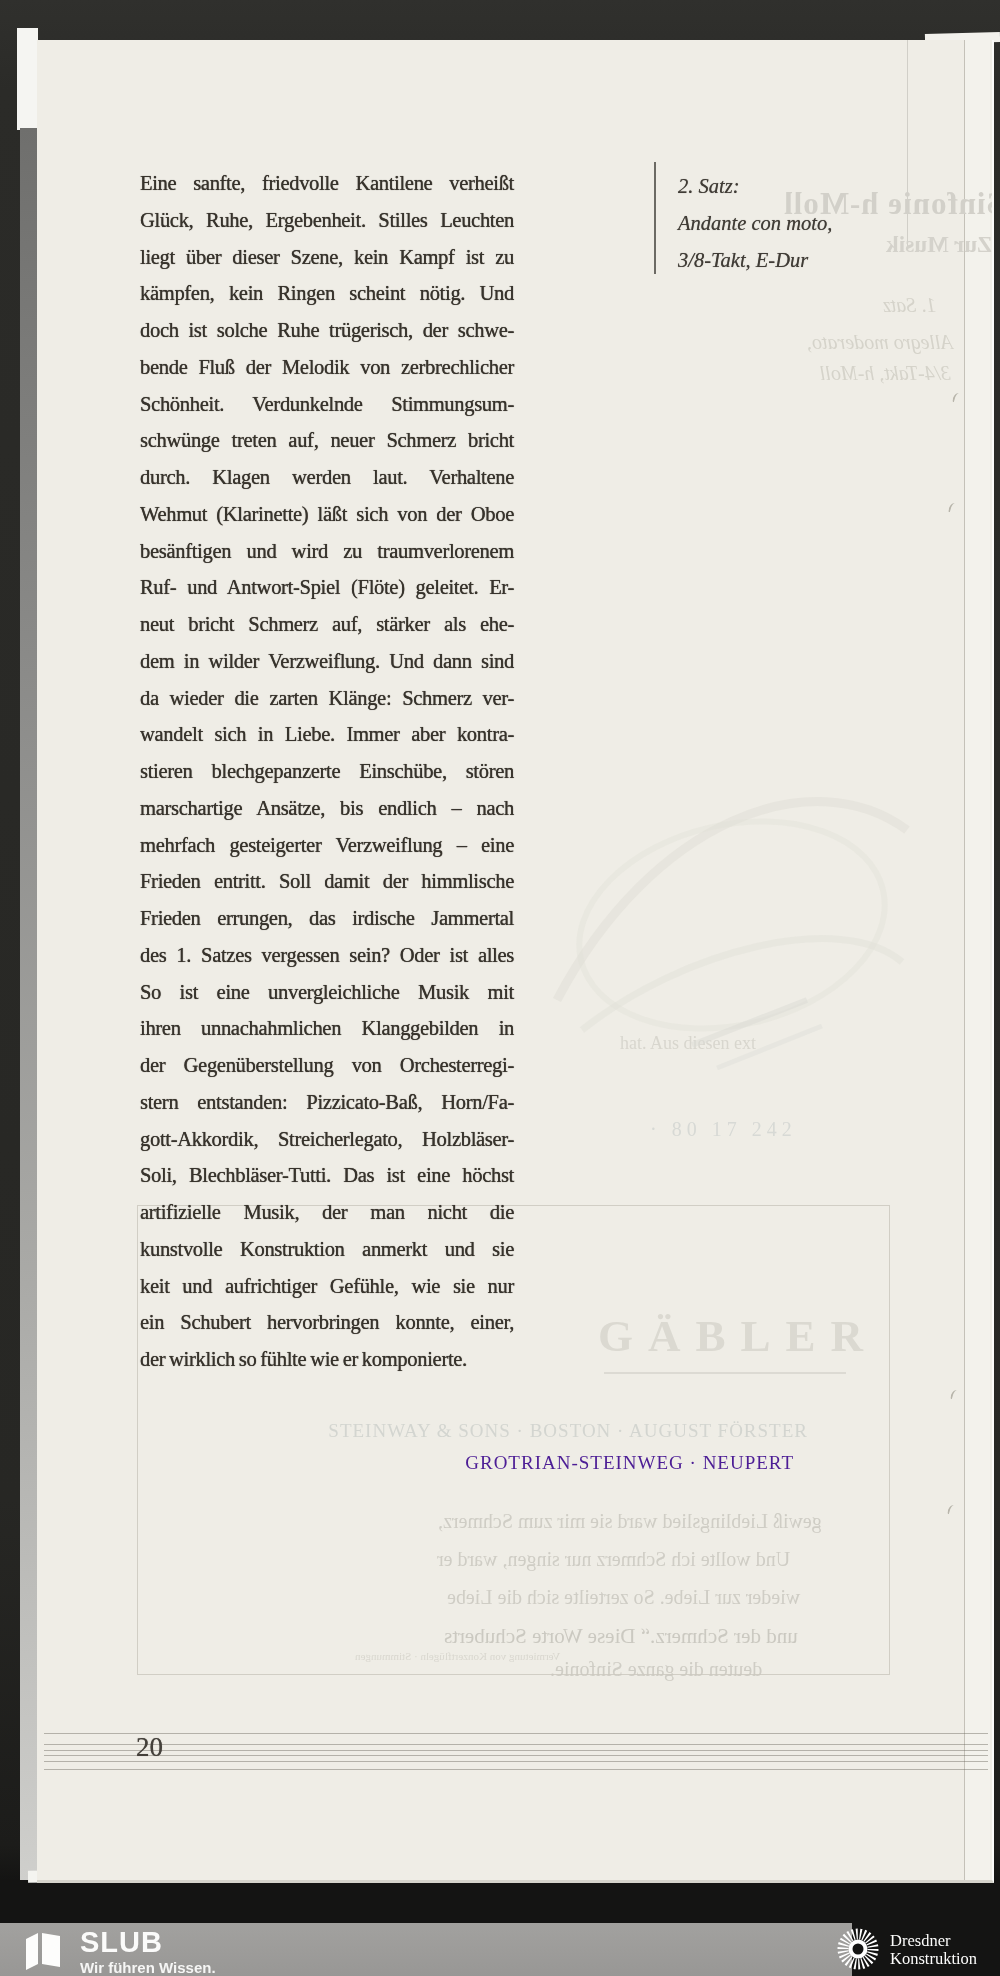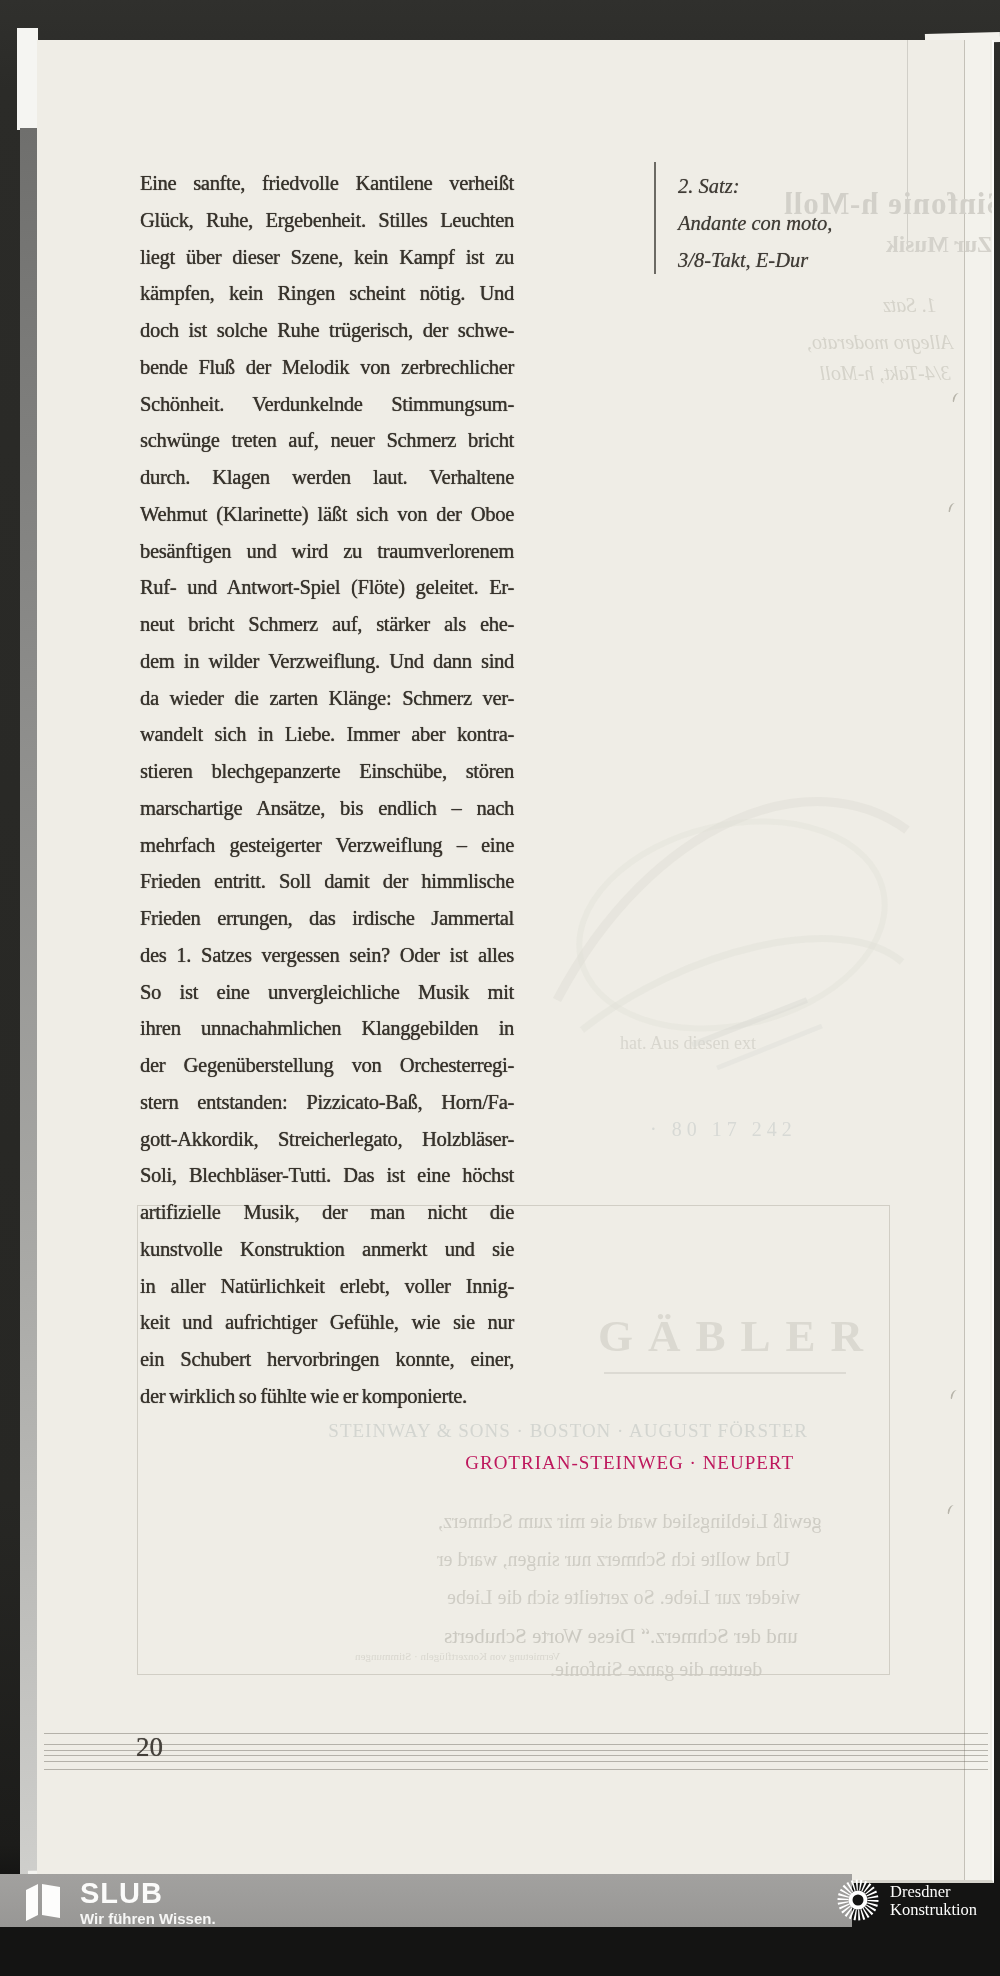--- a/index.html
+++ b/index.html
@@ -36,21 +36,21 @@
   }
   .bline.nj{text-align-last:left;}
   .divider{position:absolute;left:654px;top:162px;width:2px;height:112px;background:#55524c;opacity:.85;z-index:3;}
   .marginnote{position:absolute;left:678px;top:168px;z-index:3;font-style:italic;font-size:20.5px;line-height:37px;
     color:#403c36;text-shadow:0 0 .7px rgba(64,60,54,.8);}
   .rules{position:absolute;left:0;top:0;z-index:2;}
   .rules i{position:absolute;left:44px;width:944px;height:1px;background:rgba(108,105,96,.45);}
   .pagenum{position:absolute;left:136px;top:1732px;font-size:27px;color:#44403a;z-index:3;
     text-shadow:0 0 .7px rgba(68,64,58,.8);}
   
-  .footerbar{position:absolute;left:0;top:1874px;width:852px;height:53px;
+  .footerbar{position:absolute;left:0;top:1923px;width:852px;height:53px;
     background:linear-gradient(180deg,#a2a19f 0,#989795 100%);z-index:5;font-family:"Liberation Sans",sans-serif;}
   .slub-icon{position:absolute;left:24px;top:8px;}
   .slub-name{position:absolute;left:80px;top:3px;font-size:29px;font-weight:bold;letter-spacing:1px;color:#fbfbfa;}
   .slub-tagline{position:absolute;left:80px;top:36px;font-size:15px;font-weight:bold;color:#f6f6f5;}
   .dp-icon{position:absolute;left:835px;top:3px;}
   .dp-text{position:absolute;left:890px;top:9px;font-size:16.5px;line-height:18px;color:#fcfcfb;font-family:"Liberation Serif",serif;}
 </style>
 </head>
 <body>
 
@@ -71,21 +71,21 @@
   <div class="ghost-layer">
       <div class="ghost mir gb" style="right: -12px; top: 146px; font-size: 31px; letter-spacing: 1px; color: rgb(210, 208, 201);">Sinfonie h-Moll</div>
       <div class="ghost mir gb" style="right: 0px; top: 192px; font-size: 23px; color: rgb(212, 210, 203);">Zur Musik</div>
       <div class="ghost mir" style="right: 56px; top: 254px; font-size: 20px; font-style: italic;">1. Satz</div>
       <div class="ghost mir" style="right: 39px; top: 291px; font-size: 20px; font-style: italic;">Allegro moderato,</div>
       <div class="ghost mir" style="right: 42px; top: 322px; font-size: 20px; font-style: italic;">3/4-Takt, h-Moll</div>
       <div class="ghost" style="left: 583px; top: 986px; font-size: 18px; color: rgb(216, 214, 206); margin-top: 7px;">hat. Aus diesen ext</div>
       <div class="ghost" style="left: 613px; top: 1078px; font-size: 20px; letter-spacing: 5px; color: rgb(215, 217, 213);">· 80 17 242</div>
       <div class="ghost gb" style="left: 561px; top: 1270px; font-size: 45px; letter-spacing: 15px; color: rgb(219, 217, 209);">GÄBLER</div>
       <div class="ghost" style="right: 184px; top: 1380px; font-size: 19px; letter-spacing: 1px; color: rgb(211, 213, 208);">STEINWAY &amp; SONS · BOSTON · AUGUST FÖRSTER</div>
-      <div class="ghost" style="right: 198px; top: 1412px; font-size: 19px; letter-spacing: 1px; color: #be185d;">GROTRIAN-STEINWEG · NEUPERT</div>
+      <div class="ghost" style="right: 198px; top: 1412px; font-size: 19px; letter-spacing: 1px; color: #4c1d95;">GROTRIAN-STEINWEG · NEUPERT</div>
       <div class="ghost mir" style="right: 170px; top: 1470px; font-size: 20px; color: rgb(207, 205, 197);">gewiß Lieblingslied ward sie mir zum Schmerz,</div>
       <div class="ghost mir" style="right: 202px; top: 1508px; font-size: 20px; color: rgb(207, 205, 197);">Und wollte ich Schmerz nur singen, ward er</div>
       <div class="ghost mir" style="right: 192px; top: 1546px; font-size: 20px; color: rgb(207, 205, 197);">wieder zur Liebe. So zerteilte sich die Liebe</div>
       <div class="ghost mir" style="right: 194px; top: 1584px; font-size: 21px; color: rgb(203, 201, 193);">und der Schmerz.“ Diese Worte Schuberts</div>
       <div class="ghost mir" style="right: 432px; top: 1610px; font-size: 11px; color: rgb(217, 215, 207);">Vermietung von Konzertflügeln · Stimmungen</div>
       <div class="ghost mir" style="right: 230px; top: 1618px; font-size: 20px; color: rgb(207, 205, 197);">deuten die ganze Sinfonie.</div>
     </div>
   <svg class="emblem" width="380" height="400" viewBox="0 0 380 400">
     <path d="M15 300 C110 120 270 60 365 130" stroke="#e0ded6" stroke-width="9" fill="none" opacity="0.5"></path>
     <path d="M40 330 C140 250 300 210 360 262" stroke="#e1dfd7" stroke-width="7" fill="none" opacity="0.45"></path>
@@ -121,21 +121,20 @@
     <div class="bline">Frieden errungen, das irdische Jammertal</div>
     <div class="bline">des 1. Satzes vergessen sein? Oder ist alles</div>
     <div class="bline">So ist eine unvergleichliche Musik mit</div>
     <div class="bline">ihren unnachahmlichen Klanggebilden in</div>
     <div class="bline">der Gegenüberstellung von Orchesterregi-</div>
     <div class="bline">stern entstanden: Pizzicato-Baß, Horn/Fa-</div>
     <div class="bline">gott-Akkordik, Streicherlegato, Holzbläser-</div>
     <div class="bline">Soli, Blechbläser-Tutti. Das ist eine höchst</div>
     <div class="bline">artifizielle Musik, der man nicht die</div>
     <div class="bline">kunstvolle Konstruktion anmerkt und sie</div>
-    <div class="bline">in aller Natürlichkeit erlebt, voller Innig-</div>
     <div class="bline">keit und aufrichtiger Gefühle, wie sie nur</div>
     <div class="bline">ein Schubert hervorbringen konnte, einer,</div>
     <div class="bline nj">der wirklich so fühlte wie er komponierte.</div>
   </div>
 
 <div class="divider"></div>
 <div class="marginnote">
   <div>2. Satz:</div>
   <div>Andante con moto,</div>
   <div>3/8-Takt, E-Dur</div>

